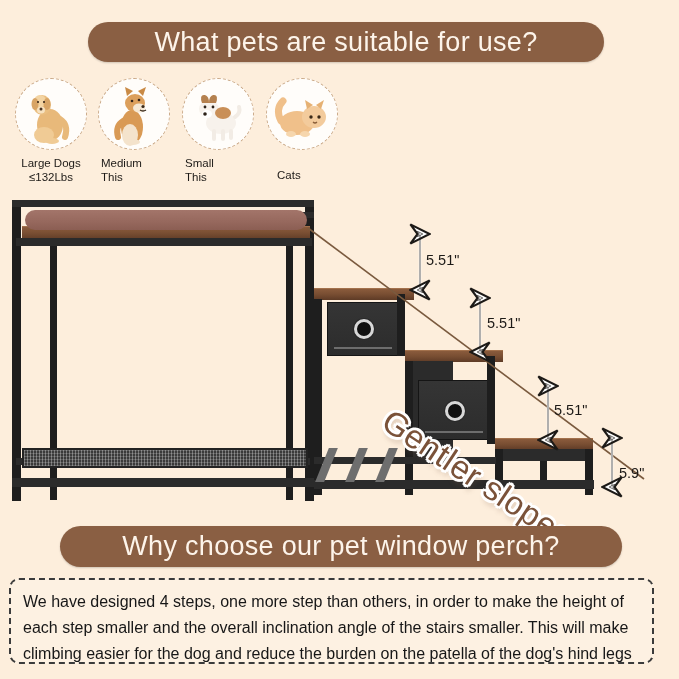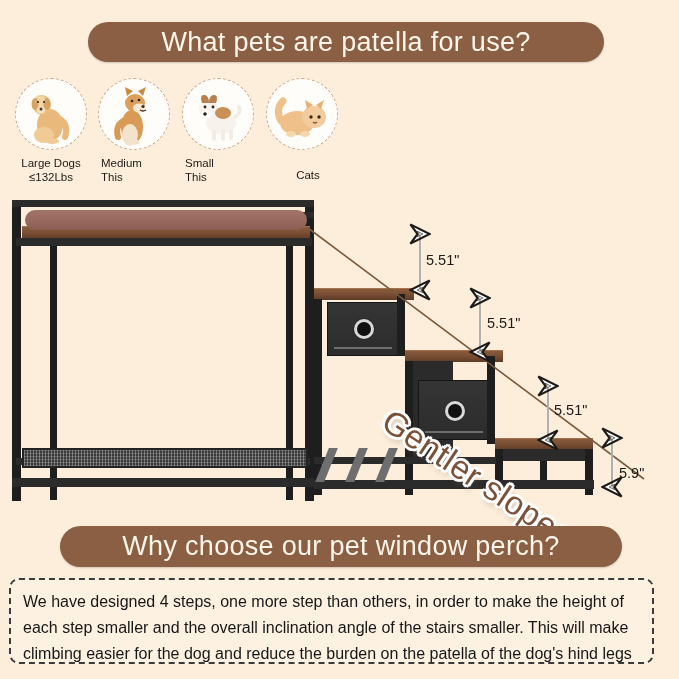--- a/index.html
+++ b/index.html
@@ -55,21 +55,21 @@
     line-height: 14px;
     color: #1d1a17;
     white-space: pre-line;
   }
   #pet-0 { left: 14px; top: 0; }
   #pet-1 { left: 97px; top: 0; }
   #pet-2 { left: 181px; top: 0; }
   #pet-3 { left: 265px; top: 0; }
   #pet-0 .pet-label { text-align: center; }
   #pet-1 .pet-label, #pet-2 .pet-label { text-align: left; padding-left: 4px; }
-  #pet-3 .pet-label { margin-top: 18px; text-align: center; padding-left: 12px; }
+  #pet-3 .pet-label { margin-top: 18px; text-align: left; padding-left: 12px; }
 
   
   #product { position: absolute; left: 0; top: 190px; width: 679px; height: 330px; }
   .metal { position: absolute; background: #2b2b2b; }
   .metal-l { position: absolute; background: #1e1e1e; }
   .wood {
     position: absolute;
     background: linear-gradient(180deg,#8a5b3c 0%, #7a4f33 45%, #5e3b26 100%);
     border-top: 1px solid #a3714c;
   }
@@ -150,21 +150,21 @@
     font-size: 16px;
     line-height: 26px;
     color: #171717;
     text-align: left;
   }
 </style>
 </head>
 <body>
 
 <div class="pill" id="pill-top">
-  <span>What pets are patella for use?</span>
+  <span>What pets are suitable for use?</span>
 </div>
 
 <div class="pet-row">
 
   <div class="pet" id="pet-0">
     <div class="pet-circle">
       
       <svg width="70" height="70" viewBox="0 0 70 70">
         <ellipse cx="34" cy="46" rx="13" ry="16" fill="#e8b97a"></ellipse>
         <ellipse cx="28" cy="56" rx="10" ry="8" fill="#f0cb95"></ellipse>

